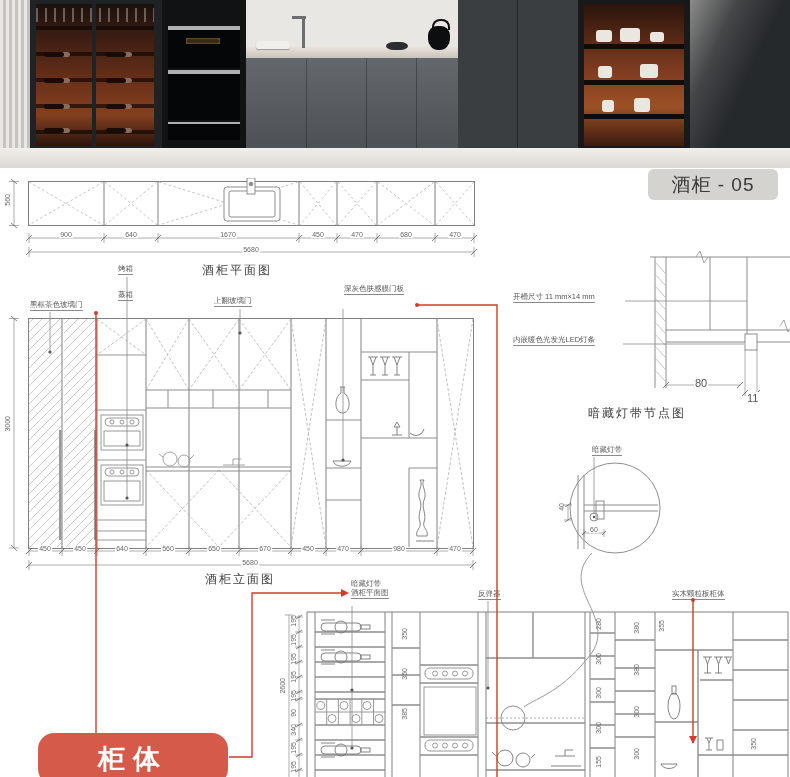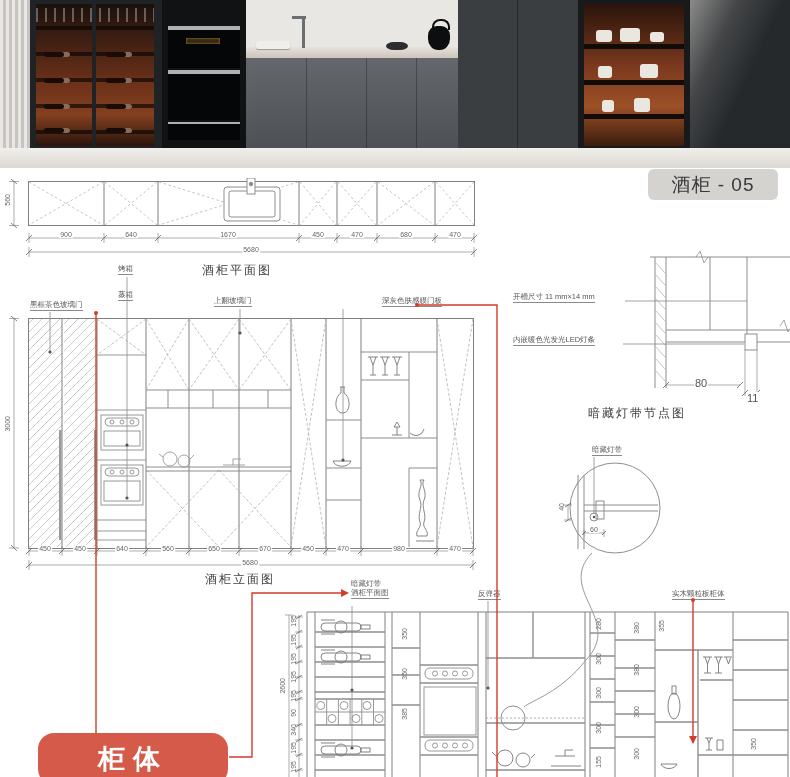--- a/index.html
+++ b/index.html
@@ -251,21 +251,21 @@
   <span class="dim" style="left:399px;top:545px;">980</span>
   <span class="dim" style="left:455px;top:545px;">470</span>
   <span class="dim" style="left:250px;top:559px;">5680</span>
   <span class="vdim abs" style="left:4px;top:416px;">3000</span>
   <div class="title" style="left:240px;top:571px;">酒柜立面图</div>
 
   <span class="lbl" style="left:30px;top:301px;">黑框茶色玻璃门</span>
   <span class="lbl" style="left:118px;top:265px;">烤箱</span>
   <span class="lbl" style="left:118px;top:291px;">蒸箱</span>
   <span class="lbl" style="left:214px;top:297px;">上翻玻璃门</span>
-  <span class="lbl" style="left:344px;top:297px;margin-left:38px;">深灰色肤感膜门板</span>
+  <span class="lbl" style="left:344px;top:285px;">深灰色肤感膜门板</span>
 
   <svg class="abs" style="left:500px;top:248px;" width="290" height="175" viewBox="0 0 290 175">
     <g stroke="#8d8d8d" stroke-width="1" fill="none">
       <path d="M150,9H290 M155,9V140 M166,9V140 M210,9V82 M247,9V86"></path>
       <path d="M166,82H290 M166,94H245 M257,94H290"></path>
       <rect x="245" y="86" width="12" height="16"></rect>
       <path d="M196,9 l4,-6 l4,12 l4,-6" stroke-width="0.8"></path>
       <path d="M280,78 l4,-6 l4,12 l4,-6" stroke-width="0.8"></path>
     </g>
     <g stroke="#b5b5b5" stroke-width="0.8">

